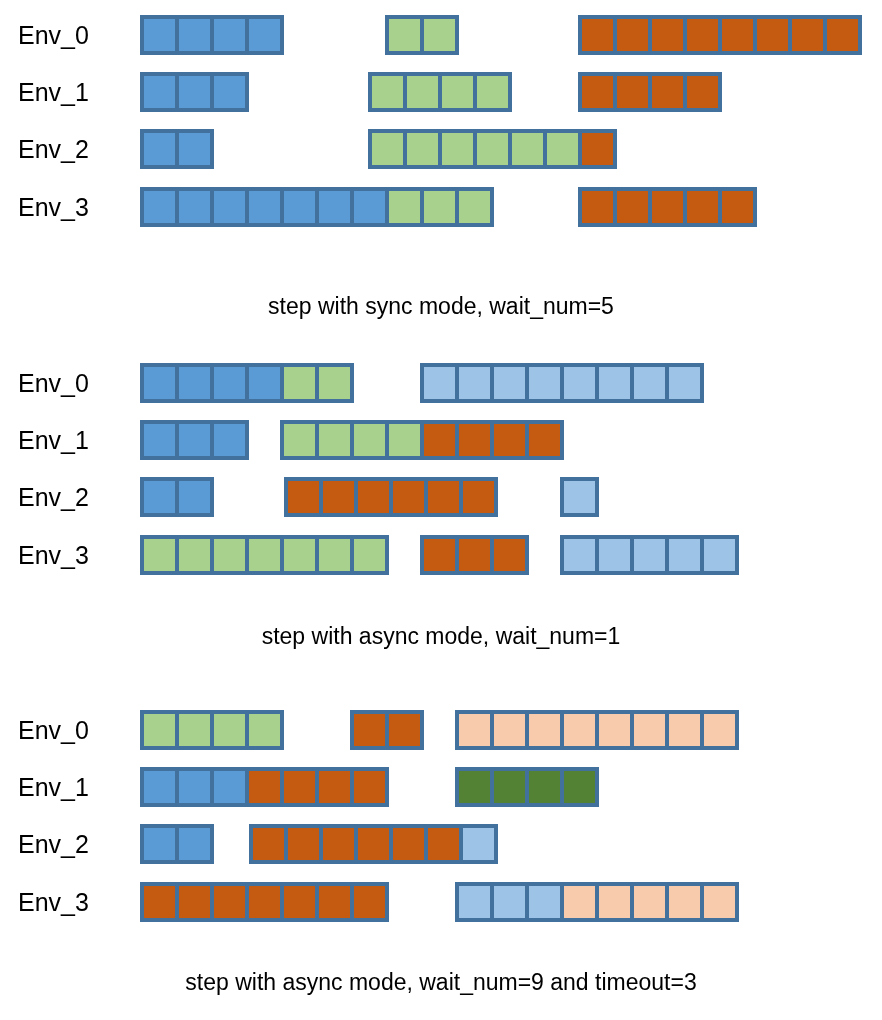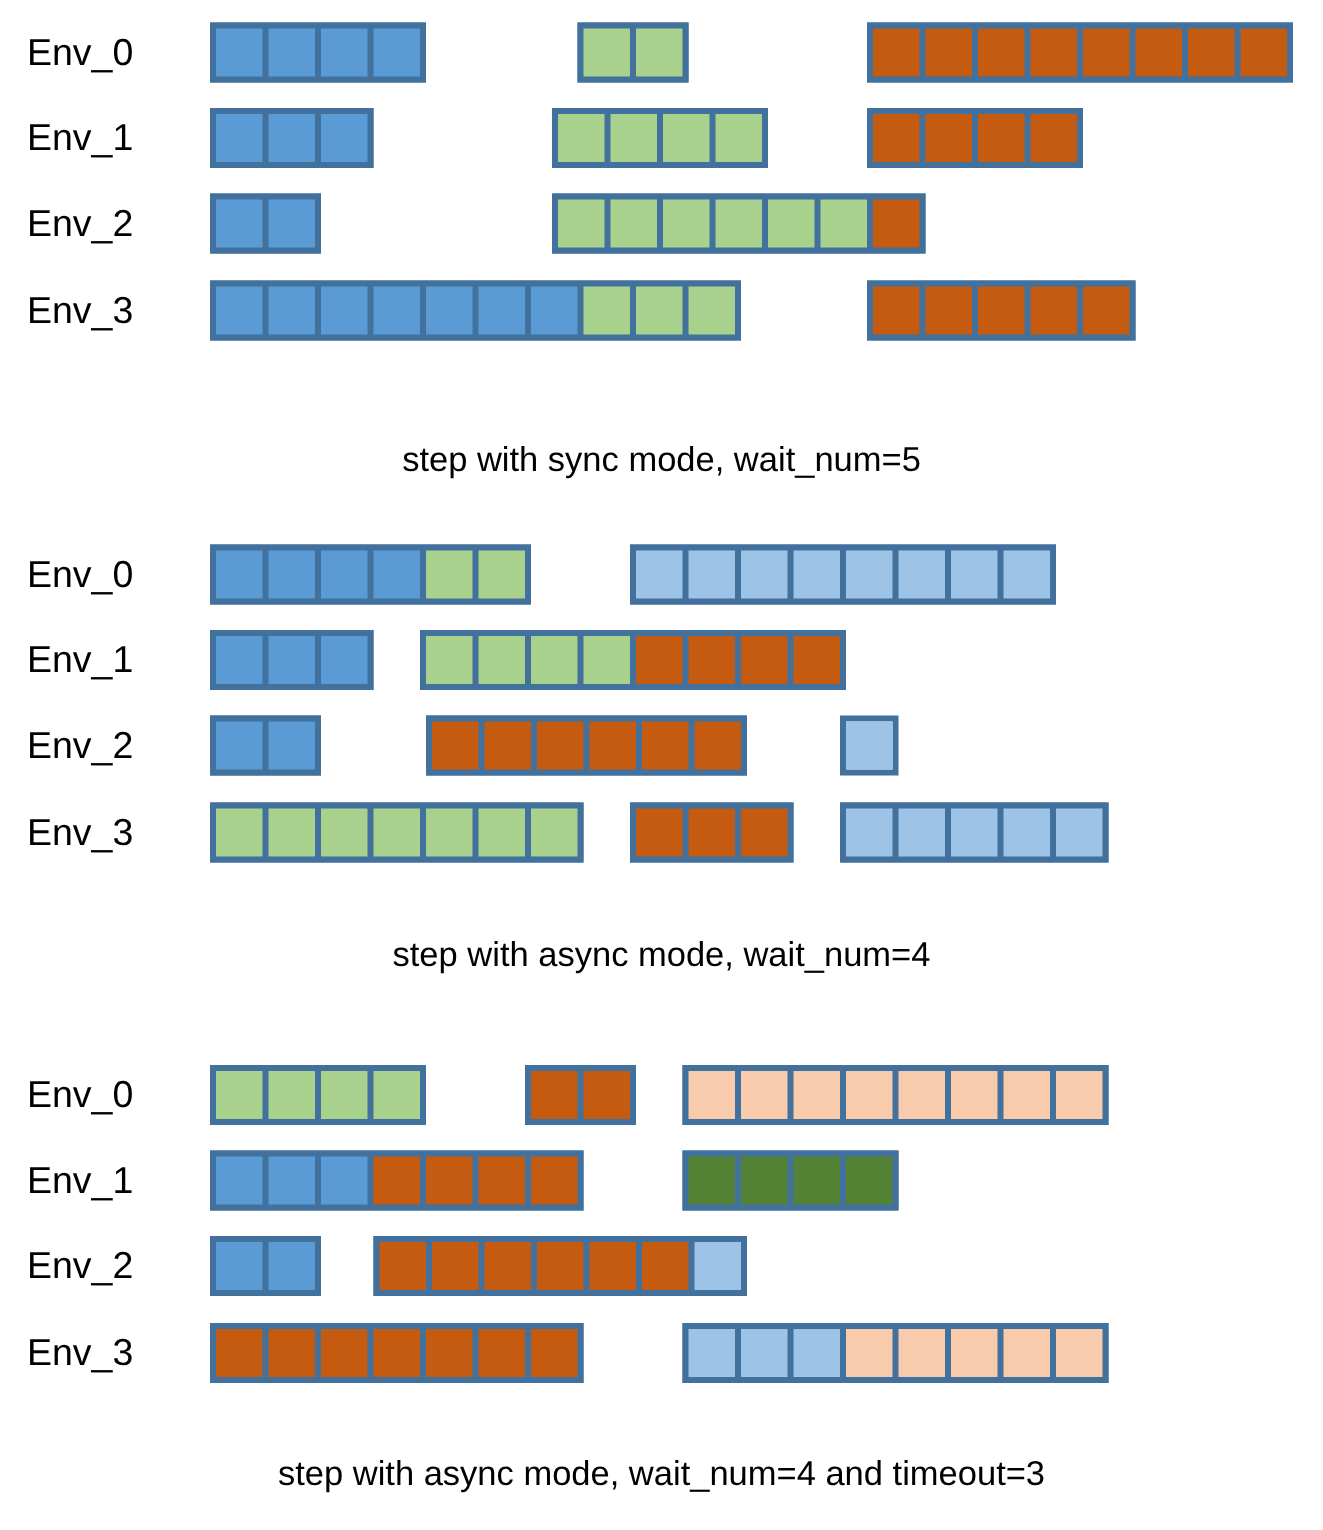--- a/index.html
+++ b/index.html
@@ -234,21 +234,21 @@
           <div class="cell c-orange" style="width: 31px;"></div>
         </div>
         <div class="block" style="left: 560px; width: 179px;">
           <div class="cell c-ltblue" style="width: 31px;"></div>
           <div class="cell c-ltblue" style="width: 31px;"></div>
           <div class="cell c-ltblue" style="width: 31px;"></div>
           <div class="cell c-ltblue" style="width: 31px;"></div>
           <div class="cell c-ltblue" style="width: 31px;"></div>
         </div>
       </div>
-      <div class="caption" style="top: 623px;">step with async mode, wait_num=4</div>
+      <div class="caption" style="top: 623px;">step with async mode, wait_num=1</div>
     </div>
     <div class="panel" style="top: 0px;">
       <div class="row" style="top: 709px;">
         <div class="env-label">Env_0</div>
         <div class="block" style="left: 140px; width: 144px;">
           <div class="cell c-green" style="width: 31px;"></div>
           <div class="cell c-green" style="width: 31px;"></div>
           <div class="cell c-green" style="width: 31px;"></div>
           <div class="cell c-green" style="width: 31px;"></div>
         </div>
@@ -316,15 +316,15 @@
           <div class="cell c-ltblue" style="width: 31px;"></div>
           <div class="cell c-ltblue" style="width: 31px;"></div>
           <div class="cell c-ltblue" style="width: 31px;"></div>
           <div class="cell c-peach" style="width: 31px;"></div>
           <div class="cell c-peach" style="width: 31px;"></div>
           <div class="cell c-peach" style="width: 31px;"></div>
           <div class="cell c-peach" style="width: 31px;"></div>
           <div class="cell c-peach" style="width: 31px;"></div>
         </div>
       </div>
-      <div class="caption" style="top: 969px;">step with async mode, wait_num=4 and timeout=3</div>
+      <div class="caption" style="top: 969px;">step with async mode, wait_num=9 and timeout=3</div>
     </div>
   </div>
 
 </body></html>

